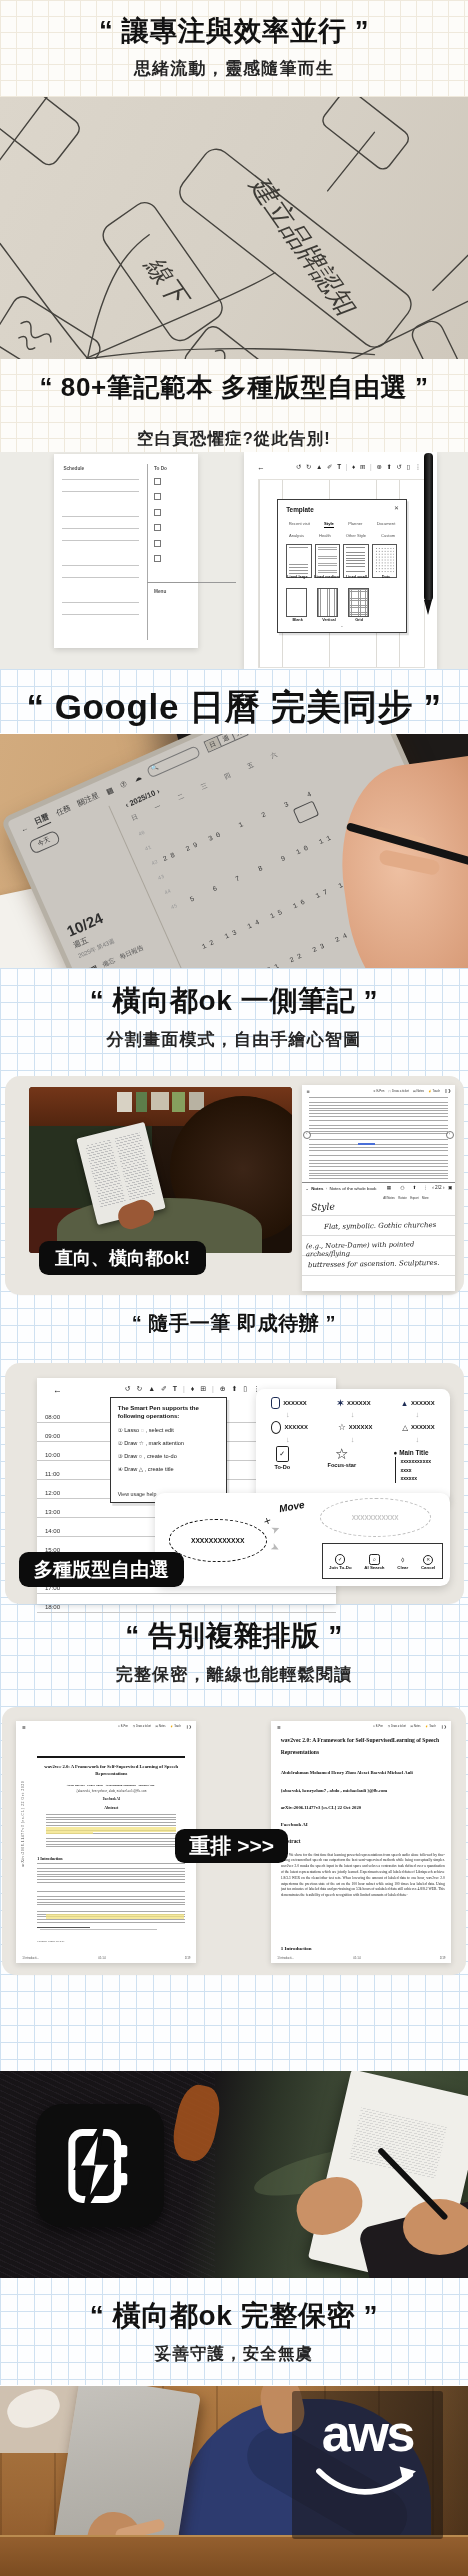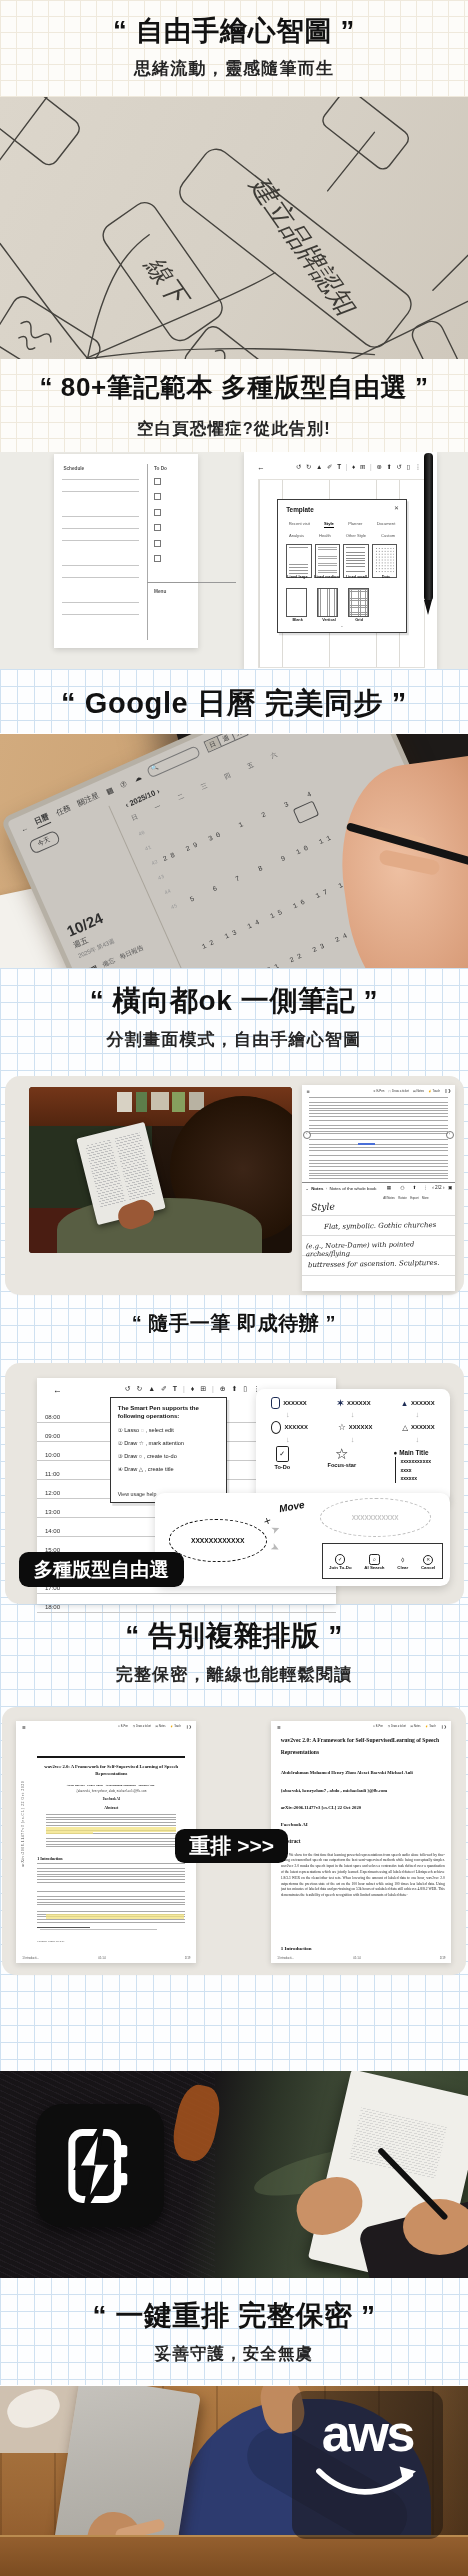--- a/index.html
+++ b/index.html
@@ -35,21 +35,21 @@
 
   <div class="abs grid-warm" style="left:0;top:0;width:468px;height:97px"></div>
   <div class="abs grid-warm" style="left:0;top:358px;width:468px;height:94px"></div>
   <div class="abs grid-blue" style="left:0;top:669px;width:468px;height:64px"></div>
   <div class="abs grid-blue" style="left:0;top:968px;width:468px;height:639px"></div>
   <div class="abs grid-blue" style="left:0;top:1604px;width:468px;height:370px"></div>
   <div class="abs grid-blue" style="left:0;top:1974px;width:468px;height:97px"></div>
   <div class="abs grid-blue" style="left:0;top:2277px;width:468px;height:108px"></div>
 
   <div class="abs hdr" style="left:0;top:13px;width:468px">
-    <div class="t" style="font-size:27.5px">“ 自由手繪心智圖 ”</div>
+    <div class="t" style="font-size:27.5px">“ 讓專注與效率並行 ”</div>
     <div class="s" style="font-size:17px;margin-top:8.2px">思緒流動，靈感隨筆而生</div>
   </div>
 
   <div class="abs" style="left:0;top:97px;width:468px;height:262px;overflow:hidden;background:linear-gradient(115deg,#dcd6cb,#d6d0c5 55%,#cfc8bc)">
     <svg width="468" height="262" viewBox="0 0 800 447">
       <g fill="none" stroke="#45433e" stroke-width="2.4" stroke-linecap="round">
 
         <path d="M-10 120 L95 -20"></path>
         <path d="M0 250 C60 330 110 400 150 447"></path>
         <path d="M150 445 C180 300 220 260 255 235"></path>
@@ -96,21 +96,21 @@
 
       <g fill="#3d3b36" font-family="DejaVu Serif, serif" font-style="italic">
         <text transform="translate(272,322) rotate(55)" font-size="44" text-anchor="middle">線下</text>
         <text transform="translate(505,262) rotate(55)" font-size="46" text-anchor="middle">建立品牌認知</text>
       </g>
     </svg>
   </div>
 
   <div class="abs hdr" style="left:0;top:370px;width:468px">
     <div class="t" style="font-size:26px">“ 80+筆記範本 多種版型自由選 ”</div>
-    <div class="s" style="font-size:16.4px;margin-top:13px">空白頁恐懼症?從此告別!</div>
+    <div class="s" style="font-size:16.4px;margin-top:23px">空白頁恐懼症?從此告別!</div>
   </div>
 
   <div class="abs" style="left:0;top:452px;width:468px;height:217px;background:#ecebe6;overflow:hidden">
 
     <div class="abs whitepage" style="left:54px;top:2.3px;width:144px;height:194px">
       <div class="abs" style="left:9.4px;top:11.7px;font-size:4.7px;font-weight:700;color:#555">Schedule</div>
       <div class="abs" style="left:8.2px;top:24.6px;width:77px;height:148px;background:repeating-linear-gradient(180deg,#c7c7c7 0 0.6px,transparent 0.6px 12.3px)"></div>
       <div class="abs" style="left:93px;top:9.4px;width:0.6px;height:176px;background:#aaa"></div>
       <div class="abs" style="left:100px;top:11.7px;font-size:4.7px;font-weight:700;color:#555">To Do</div>
       <div class="abs" style="left:100px;top:23.4px">
@@ -195,21 +195,21 @@
         </div>
         <div class="abs" style="left:0;top:124px;width:128px;text-align:center;font-size:4.1px;color:#777">•</div>
       </div>
     </div>
 
     <div class="abs" style="left:424px;top:1.2px;width:8.8px;height:148px;background:linear-gradient(90deg,#050505,#333 60%,#0a0a0a);border-radius:4.1px"></div>
     <div class="abs" style="left:424px;top:148px;width:0;height:0;border-left:4.4px solid transparent;border-right:4.4px solid transparent;border-top:15px solid #111"></div>
   </div>
 
   <div class="abs hdr" style="left:0;top:684px;width:468px">
-    <div class="t" style="font-size:29px">“ Google 日曆 完美同步 ”</div>
+    <div class="t" style="font-size:35px">“ Google 日曆 完美同步 ”</div>
   </div>
 
   <div class="abs" style="left:0;top:734px;width:468px;height:234px;overflow:hidden;background:linear-gradient(105deg,#d2ab7e 0%,#c89e6f 55%,#b78c5d 100%)">
     <div class="abs" style="right:-70px;top:-94px;width:351px;height:211px;background:#1d1a18;transform:rotate(-16deg);border-radius:17.6px;box-shadow:0 0 35px 17.6px rgba(29,26,24,.55)"></div>
     <div class="abs" style="left:-14px;top:156px;width:88px;height:94px;background:#f3f1ec;transform:rotate(-12deg);box-shadow:3.5px 2.3px 8.2px rgba(80,50,20,.3)"></div>
 
     <div class="abs" style="left:52px;top:-10.5px;width:386px;height:328px;transform:rotate(-24deg);background:#cac6c0;border:5.3px solid #b6b0a5;border-radius:9.4px;box-shadow:0 13px 23.4px rgba(50,30,10,.38)">
       <div class="abs flex" style="left:9.4px;top:7px;gap:8.2px;font-size:7.6px;color:#3a3a3a;align-items:center">
         <span>←</span>
         <span style="font-weight:800;border-bottom:1.2px solid #3a3a3a;padding-bottom:1.2px">日曆</span>
@@ -297,20 +297,21 @@
       <div class="abs" style="right:-23.4px;top:9.4px;width:146px;height:146px;background:radial-gradient(#3c2517,#221205 72%);border-radius:50%"></div>
       <div class="abs" style="left:150px;top:122px;width:43px;height:34px;background:repeating-linear-gradient(45deg,#7d9fc6 0 3.5px,#49648c 3.5px 7px);transform:rotate(-8deg)"></div>
       <div class="abs" style="left:28px;bottom:-15px;width:205px;height:70px;background:#585e43;border-radius:45% 45% 0 0"></div>
       <div class="abs" style="left:57px;top:42px;width:70px;height:89px;background:#e9e8e3;transform:rotate(-14deg);border-radius:2.3px;box-shadow:0 2.3px 5.9px rgba(0,0,0,.5)">
         <div class="abs stripes-lite" style="left:7px;top:9.4px;width:26px;height:64px"></div>
         <div class="abs stripes-lite" style="left:37px;top:9.4px;width:26px;height:64px"></div>
       </div>
       <div class="abs" style="left:89px;top:115px;width:36px;height:24.6px;background:#9a5836;border-radius:11.7px;transform:rotate(-20deg)"></div>
     </div>
 
+    <div class="abs pill" style="left:34px;top:165px;height:34px;padding:0 16.4px;font-size:18px">直向、橫向都ok!</div>
 
     <div class="abs whitepage" style="left:297px;top:9.4px;width:153px;height:206px">
 
       <div class="abs" style="left:0;top:0;width:153px;height:97px;border-bottom:1.2px solid #888">
         <span class="abs icon" style="left:4.7px;top:2.9px;font-size:5.3px">≡</span>
         <div class="abs flex" style="right:3.5px;top:2.9px;gap:4.1px;font-size:2.9px;color:#333;align-items:center">
           <span><span class="icon">✒</span> <span>E-Pen</span></span>
           <span><span class="icon">◳</span> <span>Draw a ticket</span></span>
           <span><span class="icon">▤</span> <span>Notes</span></span>
           <span><span class="icon">☝</span> <span>Touch</span></span>
@@ -579,21 +580,21 @@
       <svg width="88" height="88" viewBox="0 0 100 100">
         <rect x="18" y="12" width="52" height="76" rx="12" fill="none" stroke="#ffffff" stroke-width="8"></rect>
         <rect x="72" y="26" width="9" height="14" rx="3" fill="#ffffff"></rect>
         <rect x="72" y="58" width="9" height="14" rx="3" fill="#ffffff"></rect>
         <path d="M52 4 L24 52 L42 52 L34 96 L64 46 L46 46 Z" fill="#ffffff" stroke="#0d0d0d" stroke-width="5"></path>
       </svg>
     </div>
   </div>
 
   <div class="abs hdr" style="left:0;top:2297px;width:468px">
-    <div class="t" style="font-size:28px">“ 一鍵重排 完整保密 ”</div>
+    <div class="t" style="font-size:28px">“ 橫向都ok 完整保密 ”</div>
     <div class="s" style="font-size:16.4px;margin-top:7.6px">妥善守護，安全無虞</div>
   </div>
 
   <div class="abs" style="left:0;top:2386px;width:468px;height:190px;overflow:hidden;background:linear-gradient(180deg,#b07b44 0%,#9c6836 58%,#8a5528 100%)">
     <div class="abs" style="left:0;top:0;width:468px;height:190px;background:repeating-linear-gradient(90deg,rgba(60,33,10,.22) 0 1.8px,transparent 1.8px 54px)"></div>
     <div class="abs" style="left:0;top:0;width:88px;height:67px;background:#cfc1b0"></div>
     <div class="abs" style="left:7px;top:4.7px;width:53px;height:35px;background:#efeae2;border-radius:45%;transform:rotate(-18deg)"></div>
     <div class="abs" style="right:0;top:0;width:187px;height:190px;background:linear-gradient(90deg,transparent,rgba(18,13,8,.55))"></div>
 
     <div class="abs" style="left:179px;top:13px;width:252px;height:187px;background:#2d3b6f;border-radius:48% 44% 8% 8% / 62% 58% 0 0"></div>
@@ -601,21 +602,21 @@
     <div class="abs" style="left:262px;top:-9.4px;width:41px;height:56px;background:#c08a5e;border-radius:40%;transform:rotate(-12deg)"></div>
 
     <div class="abs" style="left:66px;top:-2.3px;width:122px;height:173px;background:linear-gradient(160deg,#c6c3bd,#a7a49d);transform:rotate(9deg);border-radius:5.9px;box-shadow:3.5px 5.9px 13px rgba(30,15,5,.45)"></div>
     <div class="abs" style="left:87px;top:126px;width:57px;height:66px;background:#c08a5e;border-radius:46% 54% 50% 42%"></div>
     <div class="abs" style="left:115px;top:138px;width:50px;height:11.7px;background:#d2a077;border-radius:5.9px;transform:rotate(-14deg)"></div>
     <div class="abs" style="left:119px;top:157px;width:54px;height:11.7px;background:#c79067;border-radius:5.9px;transform:rotate(-12deg)"></div>
 
     <div class="abs" style="left:0;top:150px;width:468px;height:40px;background:linear-gradient(180deg,#95602f,#7b4c21)"></div>
     <div class="abs" style="left:0;top:149px;width:468px;height:2.3px;background:#bb8c50"></div>
 
-    <div class="abs" style="left:292px;top:4.7px;width:151px;height:148px;background:rgba(24,18,13,.5);border-radius:14px">
+    <div class="abs" style="left:292px;top:4.7px;width:151px;height:148px;background:rgba(24,18,13,.5);border-radius:3px">
       <div style="text-align:center;margin-top:16.4px;font-size:52px;font-weight:800;color:#fff;letter-spacing:-2.3px;line-height:1">aws</div>
       <svg width="111" height="41" viewBox="0 0 190 70" style="display:block;margin:3.5px auto 0">
         <path d="M12 14 C60 62 120 58 168 20" fill="none" stroke="#ffffff" stroke-width="10" stroke-linecap="round"></path>
         <path d="M150 6 L178 14 L156 32 Z" fill="#ffffff"></path>
       </svg>
     </div>
   </div>
 
 </div>
 

